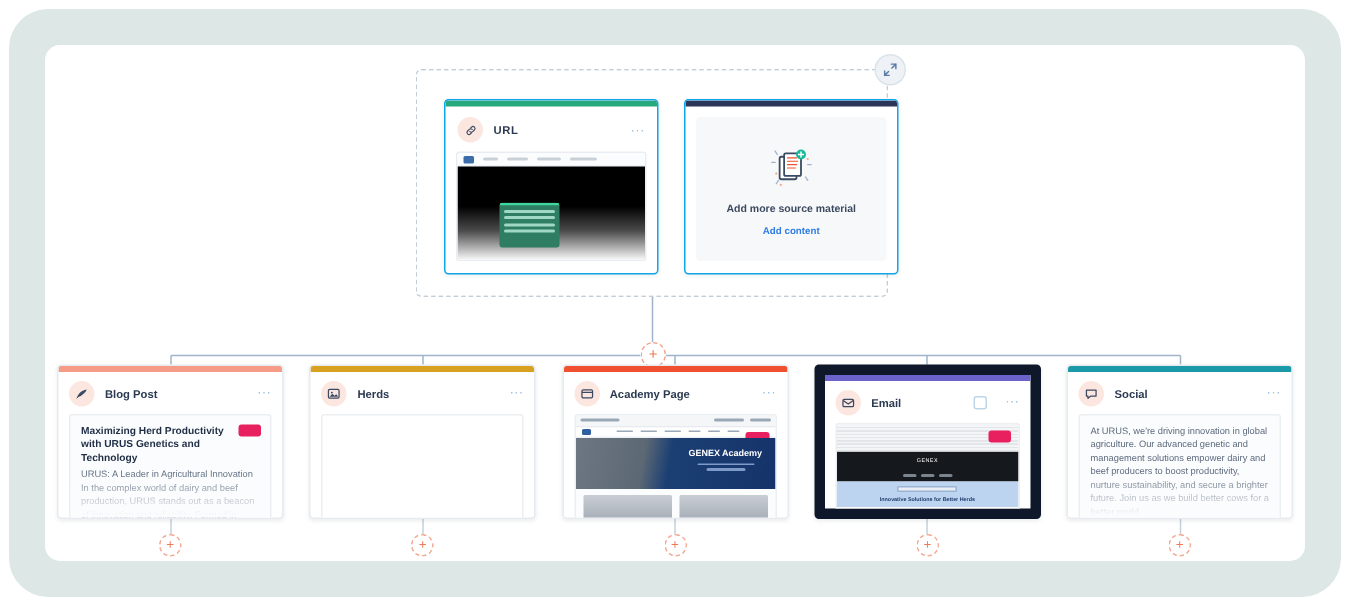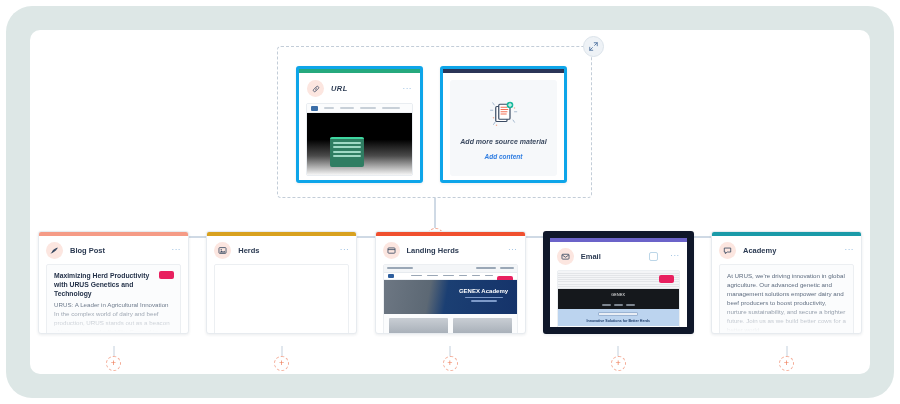--- a/index.html
+++ b/index.html
@@ -40,28 +40,27 @@
     display: flex; align-items: center; justify-content: center;
     cursor: pointer;
   }
   .expand-btn svg { display: block; }
 
   .src-cards {
     position: absolute; left: 18px; top: 19px;
     display: flex; gap: 17px;
   }
   .src-card {
-    width: 127px; height: 117px;
+    width: 143px; height: 117px;
     background: #ffffff;
-    border: 3px solid #0ea5e9;
+    border: 1px solid #0ea5e9;
     border-radius: 3px;
     box-shadow: 0 1px 3px rgba(20,40,70,.08);
     overflow: hidden;
     position: relative;
-    font-style: italic;
   }
   .src-card .topbar { height: 4px; width: 100%; }
 
   .url-head {
     display: flex; align-items: center;
     padding: 7px 8px 6px 8px;
     gap: 7px;
   }
   .badge-circle {
     width: 17px; height: 17px; border-radius: 50%;
@@ -134,21 +133,21 @@
     width: 17px; height: 17px; border-radius: 50%;
     background: #fff;
     border: 1px dashed #f2a48e;
     display: flex; align-items: center; justify-content: center;
     color: #ef7a55; font-size: 10px; line-height: 10px;
     cursor: pointer;
   }
 
   
   .out-row {
-    position: absolute; left: 8px; top: 201px;
+    position: absolute; left: 8px; top: 213px;
     width: 824px;
     display: flex; justify-content: space-between;
   }
   .out-card {
     width: 151px; height: 103px;
     background: #ffffff;
     border: 1px solid #e7ebef;
     border-radius: 3px;
     box-shadow: 0 1px 3px rgba(20,40,70,.09);
     overflow: hidden;
@@ -391,21 +390,21 @@
 
       <div class="out-card">
         <div class="topbar" style="background:#f0502f"></div>
         <div class="out-head">
           <span class="badge-circle">
             <svg width="9" height="9" viewBox="0 0 14 14">
               <rect x="1.5" y="3" width="11" height="8.2" rx="1.3" fill="none" stroke="#3a4a62" stroke-width="1.3"></rect>
               <line x1="1.5" y1="5.6" x2="12.5" y2="5.6" stroke="#3a4a62" stroke-width="1.3"></line>
             </svg>
           </span>
-          <span class="out-title">Landing Herds</span>
+          <span class="out-title">Academy Page</span>
           <span class="dots">···</span>
         </div>
         <div class="out-body">
           <div class="lp-badge"></div>
           <div class="lp-nav">
             <span class="lp-lnk" style="width:26px"></span>
             <span class="lp-lnk" style="width:20px;margin-left:auto"></span>
             <span class="lp-lnk" style="width:14px"></span>
           </div>
           <div class="lp-bar2">
@@ -470,21 +469,21 @@
       </div>
 
       <div class="out-card">
         <div class="topbar" style="background:#1a9aa8"></div>
         <div class="out-head">
           <span class="badge-circle">
             <svg width="9" height="9" viewBox="0 0 14 14">
               <path d="M2 3.2h10v6.2H6.6L3.6 11.8V9.4H2z" fill="none" stroke="#3a4a62" stroke-width="1.3" stroke-linejoin="round"></path>
             </svg>
           </span>
-          <span class="out-title">Academy</span>
+          <span class="out-title">Social</span>
           <span class="dots">···</span>
         </div>
         <div class="out-body txt-card">
           <div class="txt-p" style="margin-top:0">At URUS, we're driving innovation in global agriculture. Our advanced genetic and management solutions empower dairy and beef producers to boost productivity, nurture sustainability, and secure a brighter future. Join us as we build better cows for a better world.</div>
           <div class="fade"></div>
         </div>
       </div>
 
     </div>
 

